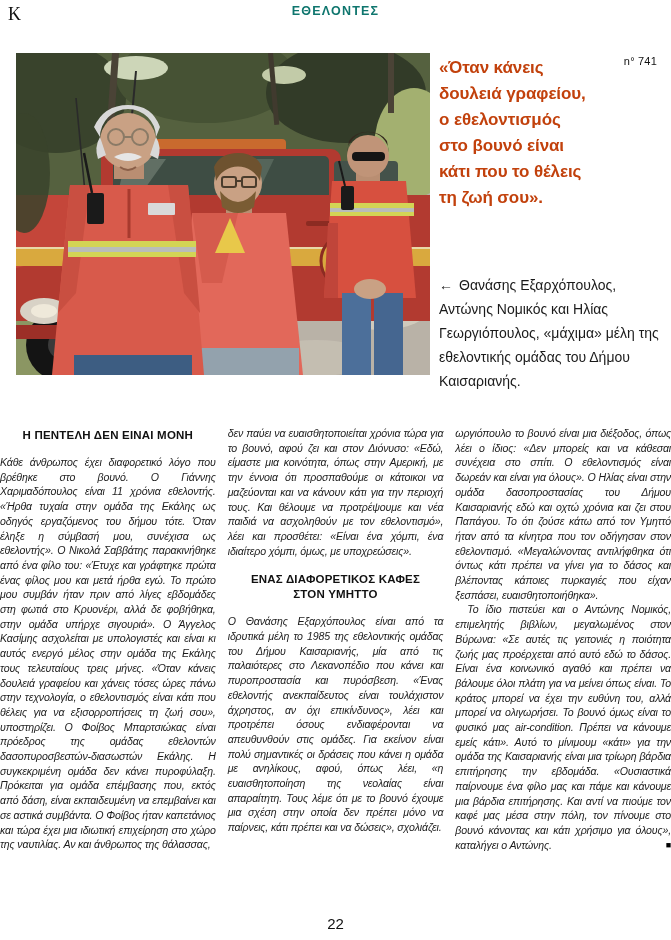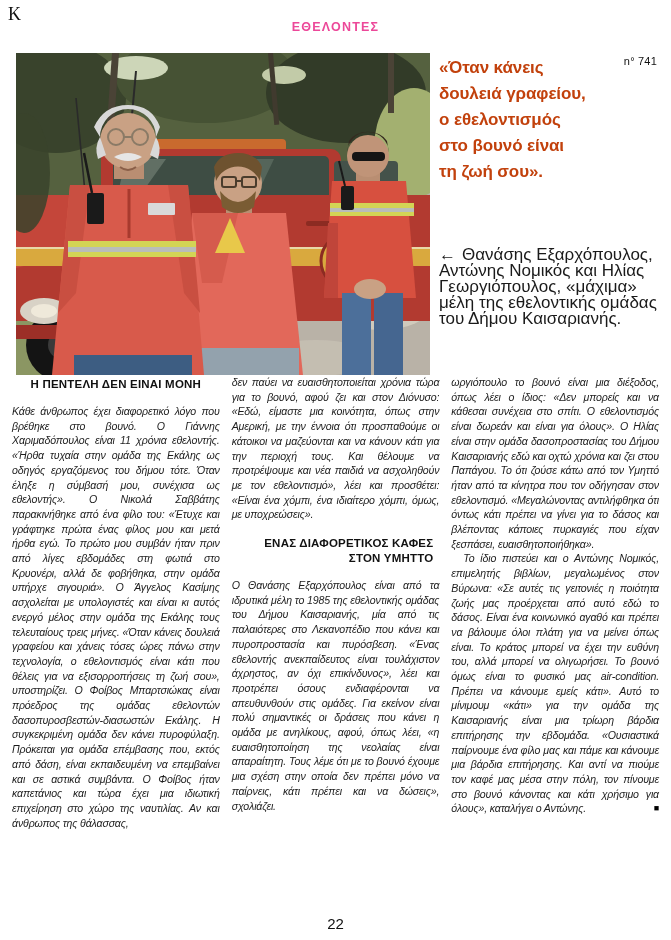--- a/index.html
+++ b/index.html
@@ -14,44 +14,44 @@
     box-sizing:border-box;
   }
   
   .masthead{position:relative;height:26px;padding-top:8px;}
   .logo-k{
     position:absolute;left:8px;top:4px;
     font-family:"Liberation Serif", serif;
     font-size:18px;font-weight:500;letter-spacing:.5px;color:#111;
   }
   .section-title{
-    position:absolute;left:0;right:0;top:20px;text-align:center;
-    font-size:12.5px;font-weight:700;letter-spacing:1.2px;color:#ec4899;
+    position:absolute;left:0;right:0;top:4px;text-align:center;
+    font-size:12.5px;font-weight:700;letter-spacing:1.2px;color:#0f766e;
   }
   .issue-no{
     position:absolute;right:14px;top:8px;
     font-size:11px;color:#111;letter-spacing:.2px;margin-top:47px;
   }
   
   .hero{display:flex;margin-top:19px;padding:0 12px 0 16px;}
   .photo-wrap{width:414px;height:322px;flex:0 0 auto;overflow:hidden;}
   .photo-wrap svg{display:block;}
   .hero-right{flex:1 1 auto;padding-left:9px;padding-top:2px;}
   .pull-quote{font-weight:700;font-size:17px;line-height:26px;letter-spacing:-0.1px;}
-  .caption{margin-top:62px;font-size:17px;line-height:16px;color:#1a1a1a;}
+  .caption{margin-top:62px;font-size:14px;line-height:24px;color:#1a1a1a;}
   .caption .arrow{display:inline-block;margin-right:6px;}
   
-  .cols{display:flex;gap:12px;padding:0 12px;align-items:flex-start;}
+  .cols{display:flex;gap:12px;padding:0 0;margin-top:33px;align-items:flex-start;}
   .col{flex:1 1 0;min-width:0;}
   .col-heading{
     text-align:center;font-size:11.5px;font-weight:700;letter-spacing:.2px;
     margin:2px 0 12px 0;line-height:15px;color:#111;
   }
   .sub-heading{
-    text-align:right;font-size:11.5px;font-weight:700;letter-spacing:.2px;
+    text-align:center;font-size:11.5px;font-weight:700;letter-spacing:.2px;
     margin:14px 6px 12px 6px;line-height:15px;color:#111;
   }
   .body-text p{
     margin:0;font-size:10.6px;line-height:14.7px;letter-spacing:-0.15px;
     text-align:justify;color:#1c1c1c;font-style:italic;
   }
   .body-text p + p{text-indent:12px;}
   .endmark{
     float:right;font-size:9px;line-height:14.7px;color:#000;
   }
@@ -175,20 +175,21 @@
         <ellipse cx="8" cy="120" rx="26" ry="60" fill="#39432c" opacity="0.85"></ellipse>
       </svg>
     </div>
 
     <div class="hero-right">
       <div class="pull-quote" style="color: #c2410c;">
         <div>«Όταν κάνεις</div>
         <div>δουλειά γραφείου,</div>
         <div>ο εθελοντισμός</div>
         <div>στο βουνό είναι</div>
+        <div>κάτι που το θέλεις</div>
         <div>τη ζωή σου».</div>
       </div>
       <div class="caption">
         <span class="arrow">←</span><span>Θανάσης Εξαρχόπουλος, Αντώνης Νομικός και Ηλίας Γεωργιόπουλος, «μάχιμα» μέλη της εθελοντικής ομάδας του Δήμου Καισαριανής.</span>
       </div>
     </div>
   </div>
 
   <div class="cols">
 

